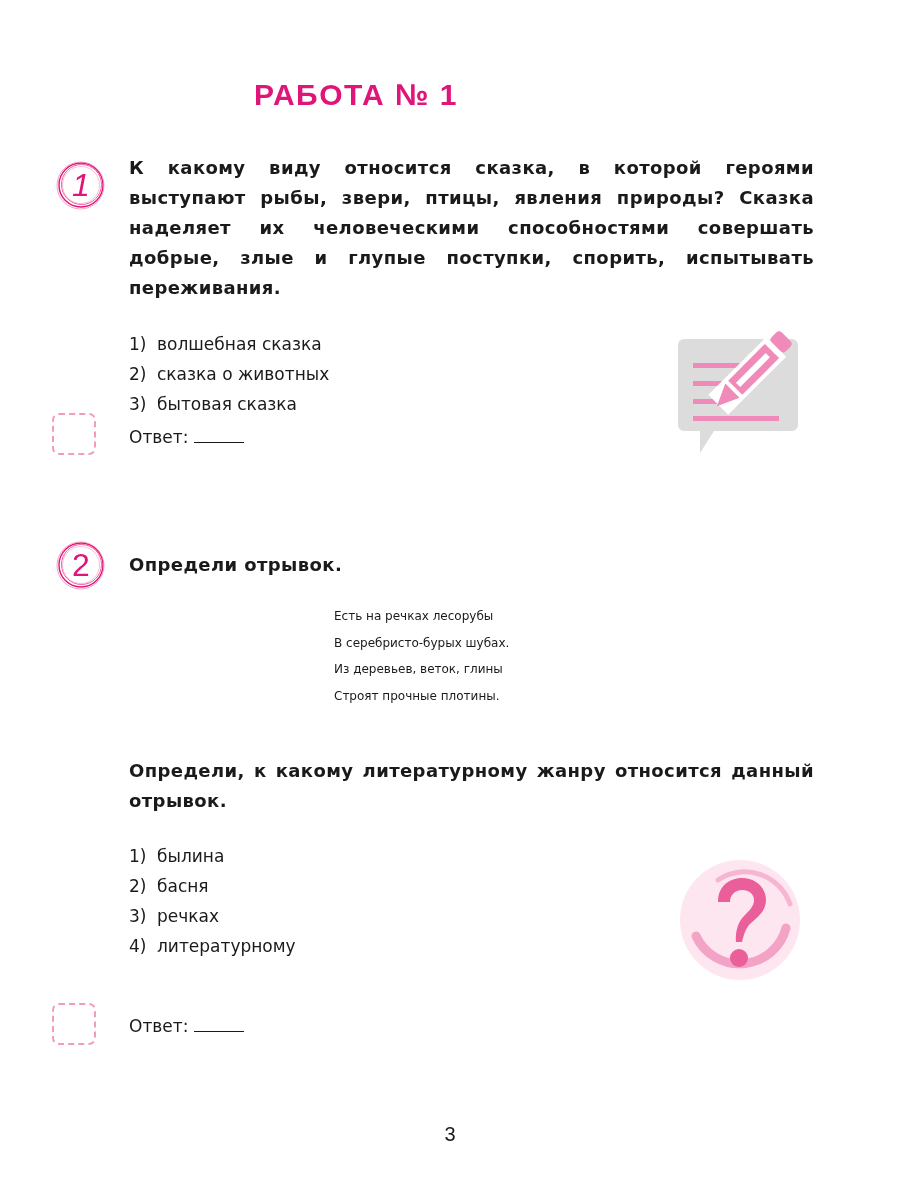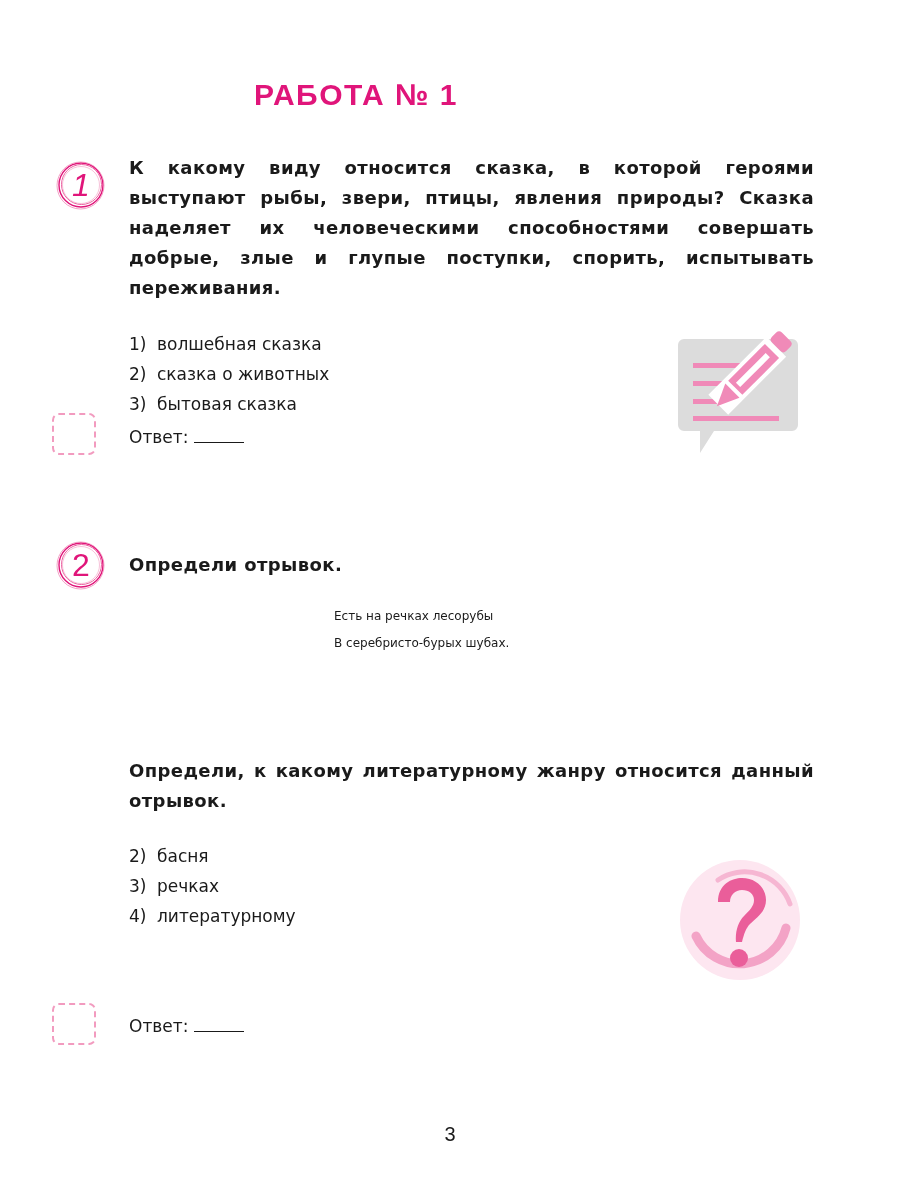--- a/index.html
+++ b/index.html
@@ -89,25 +89,30 @@
     <circle cx="25" cy="25" r="18.5" fill="none" stroke="#f4a8c9" stroke-width="0.7"></circle>
   </svg>
   <span>2</span>
 </div>
 
 <div class="qtext" style="top:550px;">Определи отрывок.</div>
 
 <div class="poem">
   <div>Есть на речках лесорубы</div>
   <div>В серебристо-бурых шубах.</div>
+  <div>Из деревьев, веток, глины</div>
+  <div>Строят прочные плотины.</div>
 </div>
 
 <div class="qtext" style="top:756px;">Определи, к какому литературному жанру относится данный отрывок.</div>
 
 <div class="options" style="top:841px;">
+  <div class="option">
+    <span class="num">1)</span><span>былина</span>
+  </div>
   <div class="option">
     <span class="num">2)</span><span>басня</span>
   </div>
   <div class="option">
     <span class="num">3)</span><span>речках</span>
   </div>
   <div class="option">
     <span class="num">4)</span><span>литературному</span>
   </div>
 </div>

